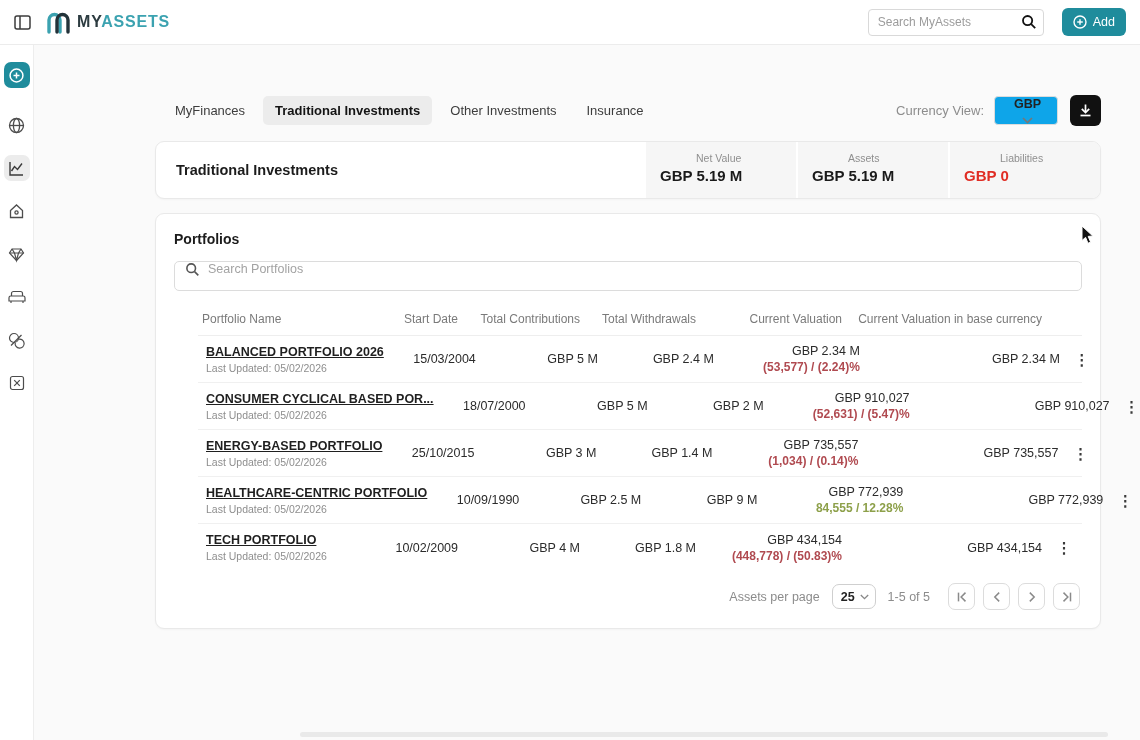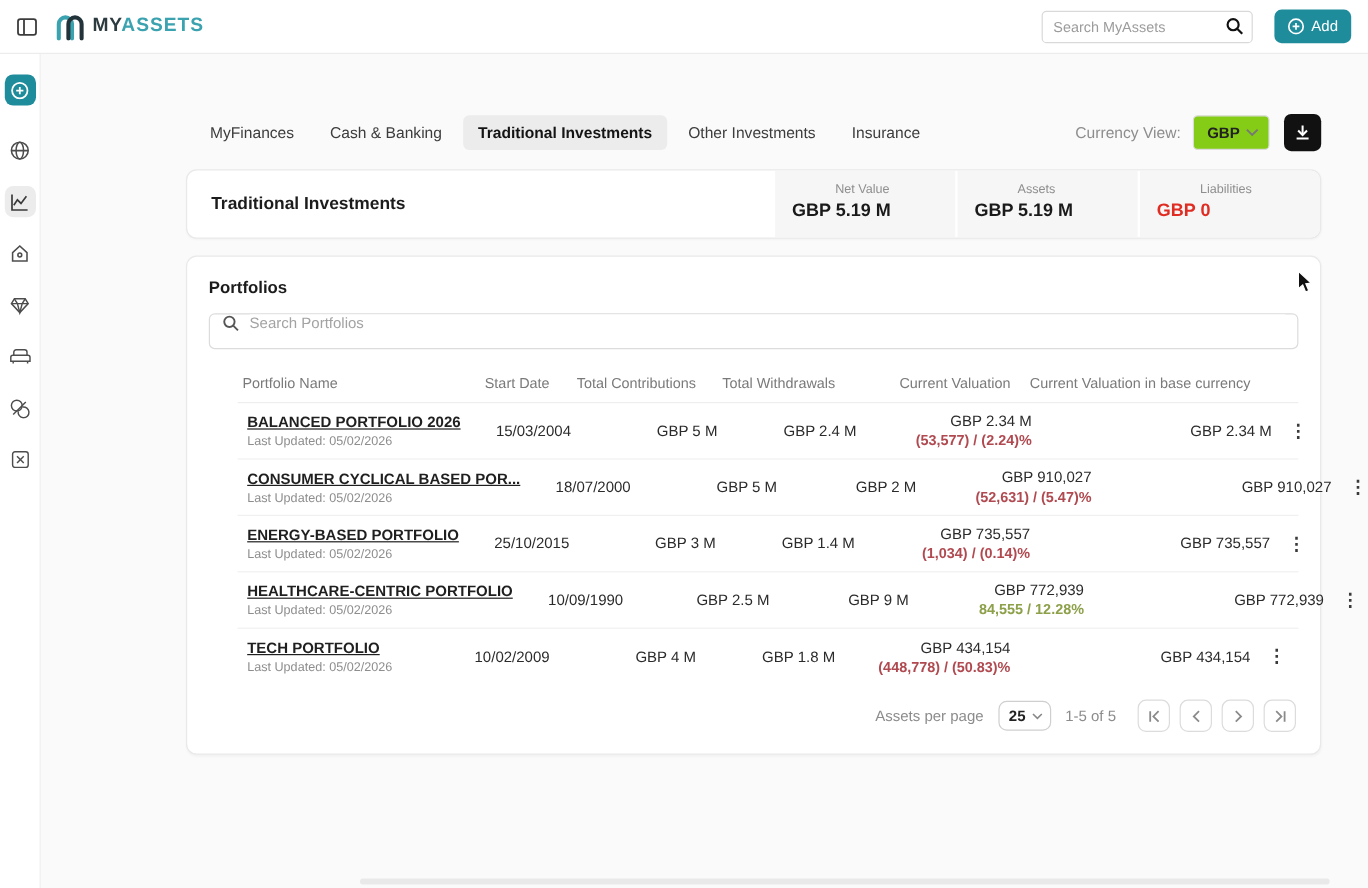--- a/index.html
+++ b/index.html
@@ -7,21 +7,21 @@
     font-family:"Liberation Sans", sans-serif; color:#222; }
 
   
   .app-header { position:absolute; top:0; left:0; right:0; height:45px; background:#fff;
     border-bottom:1px solid #ececec; display:flex; align-items:center; z-index:5; }
   .panel-toggle { margin-left:10px; width:24px; height:24px; display:flex; align-items:center;
     justify-content:center; cursor:pointer; }
   .logo { display:flex; align-items:center; margin-left:11px; gap:5px; }
   .logo-text { font-size:16px; font-weight:bold; letter-spacing:0.8px; color:#2c3b40; }
   .logo-text .accent { color:#3ba2b0; }
-  .header-right { margin-left:auto; display:flex; align-items:flex-end; gap:18px; margin-right:14px; }
+  .header-right { margin-left:auto; display:flex; align-items:center; gap:18px; margin-right:14px; }
   .header-search { position:relative; width:176px; }
   .header-search input { width:100%; height:27px; border:1px solid #d9d9d9; border-radius:4px;
     padding:0 28px 0 9px; font-size:12px; font-family:inherit; color:#333; background:#fff; outline:none; }
   .header-search input::placeholder { color:#9c9c9c; }
   .header-search .mag { position:absolute; right:7px; top:5px; }
   .btn-add { height:28px; padding:0 11px; background:#1f8c9c; color:#fff; border:none; border-radius:6px;
     font-size:12.5px; font-family:inherit; display:flex; align-items:center; gap:6px; cursor:pointer; }
 
   
   .sidebar { position:absolute; top:45px; left:0; width:34px; bottom:0; background:#fff;
@@ -35,23 +35,23 @@
 
   
   .main { position:absolute; top:45px; left:34px; right:0; bottom:0; background:#fafafa; }
   .content { padding:14px 39px 0 121px; }
 
   .tabs-row { display:flex; align-items:center; margin-left:8px;margin-top:36px; }
   .tab { padding:7px 12px; font-size:13px; color:#3d3d3d; border-radius:5px; cursor:pointer; white-space:nowrap; }
   .tab.active { background:#ececec; font-weight:bold; color:#141414; }
   .tabs-spacer { flex:1; }
   .currency-label { font-size:13px; color:#8d8d8d; margin-right:10px; }
-  .currency-select { height:29px; min-width:64px; border:1px solid #dcdcdc; border-radius:4px; background:#84cc16;
+  .currency-select { height:29px; min-width:64px; border:1px solid #dcdcdc; border-radius:4px; background:#0ea5e9;
     display:flex; align-items:center; justify-content:space-between; padding:0 8px 0 11px; gap:2px;
-    font-size:12.5px; font-weight:bold; color:#222; cursor:pointer; }
+    font-size:12.5px; font-weight:bold; color:#222; cursor:pointer;flex-direction:column; }
   .btn-download { width:31px; height:31px; margin-left:12px; background:#111; border:none; border-radius:6px;
     display:flex; align-items:center; justify-content:center; cursor:pointer; }
 
   .card { background:#fff; border:1px solid #e9e9e9; border-radius:9px; box-shadow:0 1px 2px rgba(0,0,0,0.03); }
 
   
   .summary-card { margin-top:15px; height:58px; display:flex; overflow:hidden; }
   .summary-title { flex:1; display:flex; align-items:center; padding-left:20px; font-size:14.5px;
     font-weight:bold; color:#1c1c1c; }
   .summary-stats { display:flex; gap:2px; width:454px; }
@@ -203,23 +203,20 @@
 <main class="main">
   <div class="content">
 
     <div class="tabs-row">
       <div style="display:flex; gap:6px;">
 
           <div class="tab">
             <span>MyFinances</span>
           </div>
 
-          <div class="tab">
-            <span>Cash &amp; Banking</span>
-          </div>
 
           <div class="tab active">
             <span>Traditional Investments</span>
           </div>
 
           <div class="tab">
             <span>Other Investments</span>
           </div>
 
           <div class="tab">

